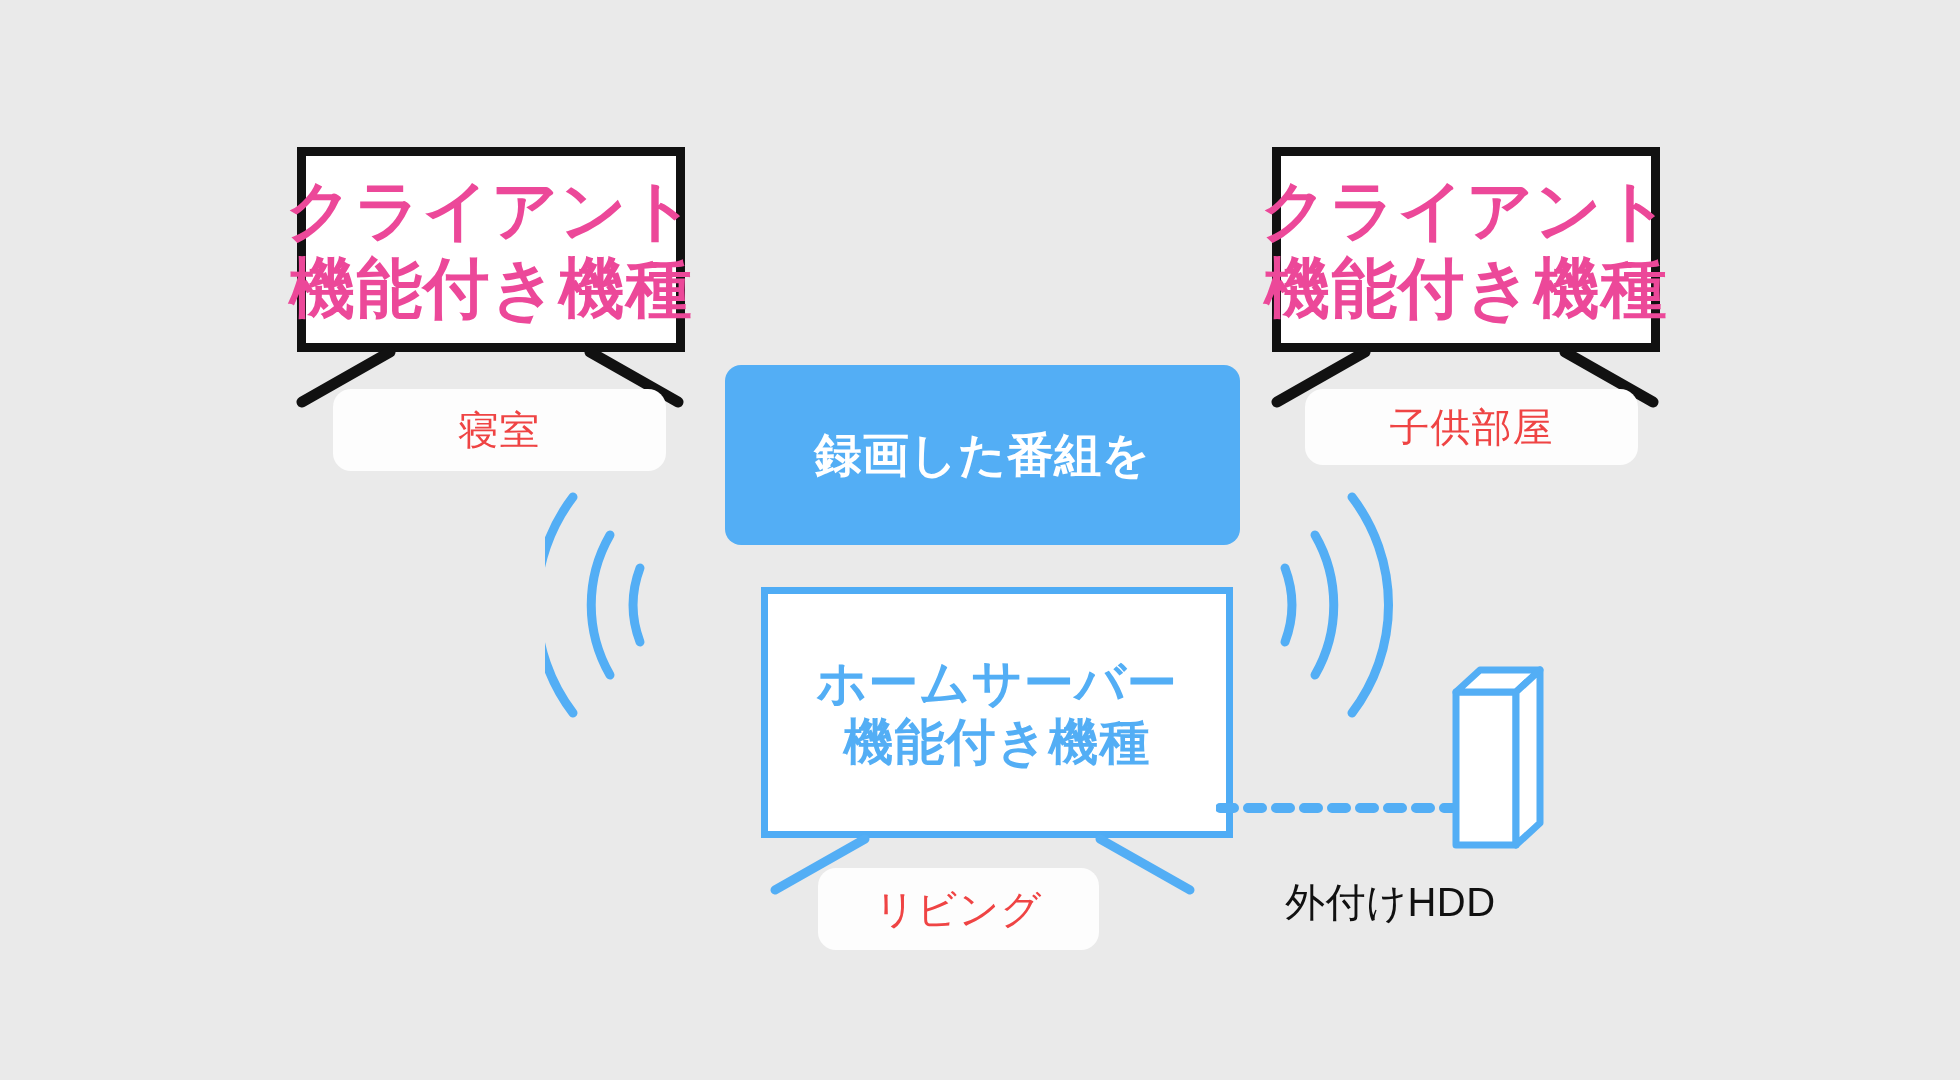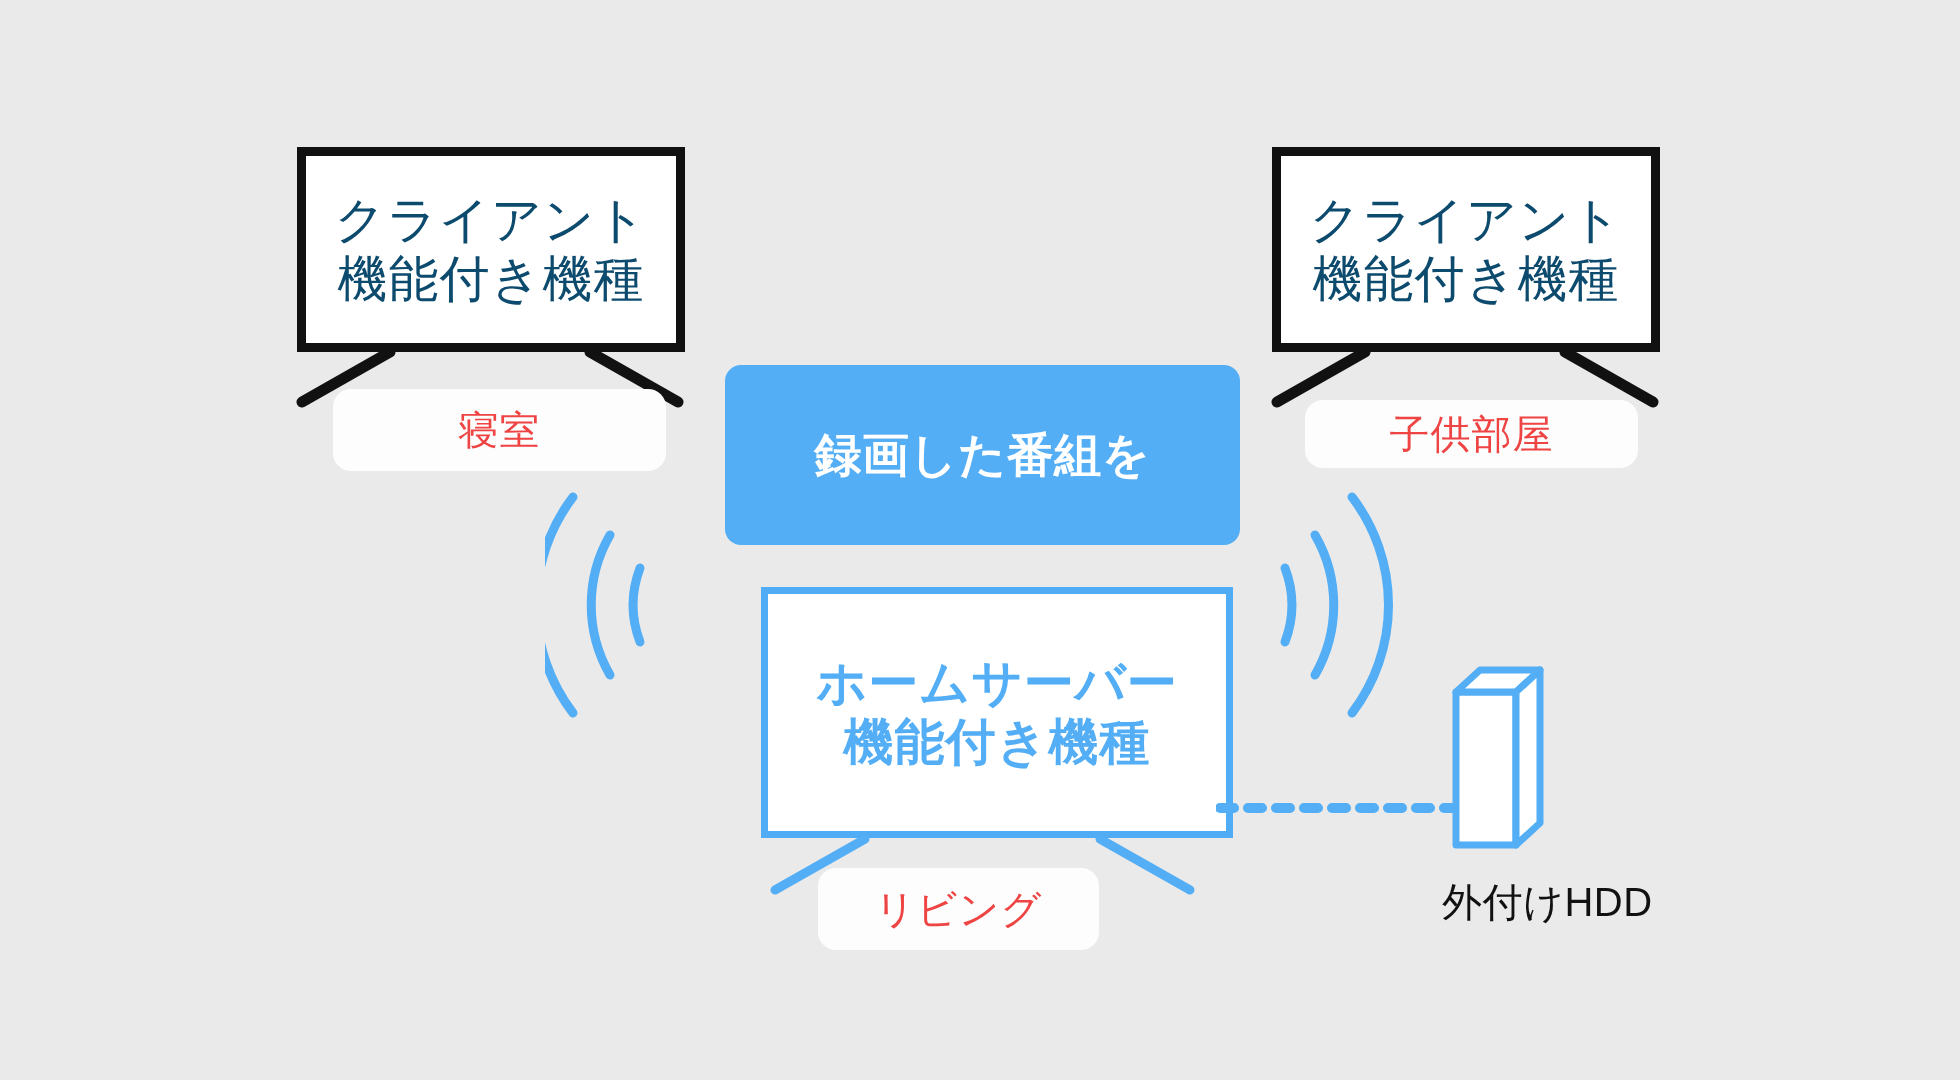--- a/index.html
+++ b/index.html
@@ -36,23 +36,23 @@
   }
   .tv-server .tv-screen {
     border: 7px solid #4facf5;
     margin-left: 16px;
   }
   .tv-line {
     white-space: nowrap;
     line-height: 1.18;
   }
   .tv-client .tv-line {
-    color: #0c4a6e;
-    font-weight: 400;
-    font-size: 50px;
+    color: #ec4899;
+    font-weight: 700;
+    font-size: 66px;
     letter-spacing: 1px;
   }
   .tv-server .tv-line {
     color: #53aef5;
     font-weight: 700;
     font-size: 50px;
     letter-spacing: 1px;
   }
 
   
@@ -125,21 +125,21 @@
   <div class="abs tv-client" style="left:1272px; top:147px; width:388px; height:205px;">
     <div class="tv-screen" style="left:0; top:0; width:388px; height:205px;">
       <div class="tv-line">クライアント</div>
       <div class="tv-line">機能付き機種</div>
     </div>
   </div>
   <svg class="abs" style="left:1255px; top:345px;" width="420" height="70" viewBox="0 0 420 70">
     <line x1="110" y1="7" x2="22" y2="57" stroke="#111111" stroke-width="11" stroke-linecap="round"></line>
     <line x1="310" y1="7" x2="398" y2="57" stroke="#111111" stroke-width="11" stroke-linecap="round"></line>
   </svg>
-  <div class="pill" style="left:1305px; top:400px; width:333px; height:68px;">
+  <div class="pill" style="left:1305px; top:389px; width:333px; height:76px;">
     <span>子供部屋</span>
   </div>
 
   <div class="callout" style="left:725px; top:365px; width:515px; height:180px;text-align:center;">
     <div class="callout-line">録画した番組を</div>
   </div>
 
   <div class="abs tv-server" style="left:745px; top:587px; width:472px; height:251px;">
     <div class="tv-screen" style="left:0; top:0; width:472px; height:251px;">
       <div class="tv-line">ホームサーバー</div>
@@ -177,17 +177,17 @@
   <svg class="abs" style="left:1440px; top:660px;" width="130" height="200" viewBox="0 0 130 200">
     <g fill="#ffffff" stroke="#53aef5" stroke-width="7" stroke-linejoin="round" stroke-linecap="round">
 
       <path d="M 16 32 L 76 32 L 76 185 L 16 185 Z"></path>
 
       <path d="M 16 32 L 40 10 L 100 10 L 76 32 Z"></path>
 
       <path d="M 76 32 L 100 10 L 100 163 L 76 185 Z"></path>
     </g>
   </svg>
-  <div class="hdd-label" style="left:1442px; top:875px;">
+  <div class="hdd-label" style="left:1285px; top:875px;">
     <span>外付けHDD</span>
   </div>
 
 </div>
 
 </body></html>

